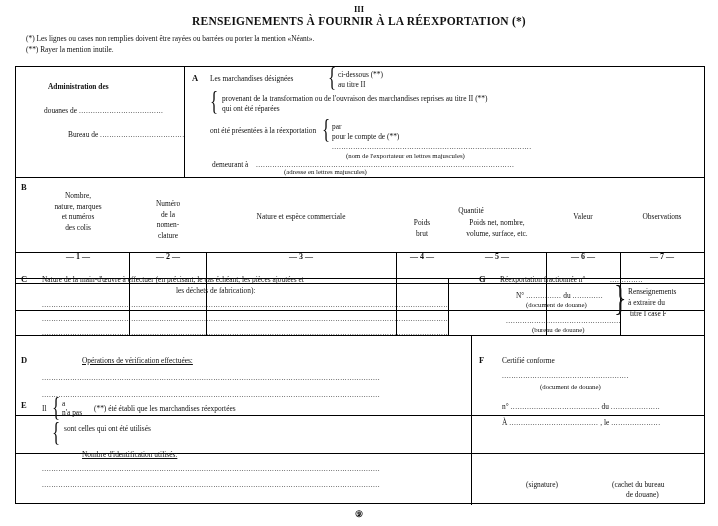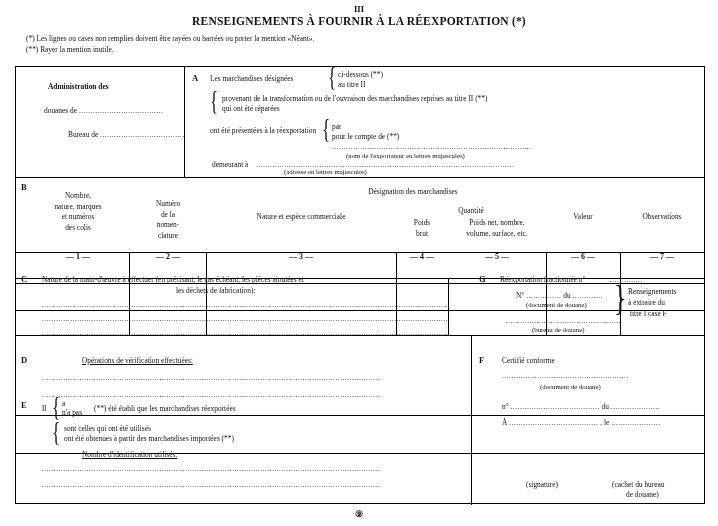--- a/index.html
+++ b/index.html
@@ -139,21 +139,20 @@
 
     <div class="cellLetter" style="left:5px;top:115px;">B</div>
 
     <div class="hdrcell" style="left:14px;top:124px;width:96px;">
       <div>Nombre,</div>
       <div>nature, marques</div>
       <div>et numéros</div>
       <div>des colis</div>
     </div>
 
-    <div class="hdrcell" style="left:190px;top:120px;width:414px;">Désignation des marchandises</div>
 
     <div class="hdrcell" style="left:116px;top:132px;width:72px;">
       <div>Numéro</div>
       <div>de la</div>
       <div>nomen-</div>
       <div>clature</div>
     </div>
 
     <div class="hdrcell" style="left:192px;top:145px;width:186px;">Nature et espèce commerciale</div>
 
@@ -216,21 +215,20 @@
 
     <div class="cellLetter" style="left:5px;top:333px;">E</div>
     <div class="txt" style="left:26px;top:336px;">Il</div>
     <div class="txt" style="left:36px;top:332px;"><span class="brace">{</span></div>
     <div class="txt" style="left:46px;top:331px;">a</div>
     <div class="txt" style="left:46px;top:340px;">n'a pas</div>
     <div class="txt" style="left:78px;top:336px;">(**) été établi que les marchandises réexportées</div>
 
     <div class="txt" style="left:36px;top:357px;"><span class="brace">{</span></div>
     <div class="txt" style="left:48px;top:356px;">sont celles qui ont été utilisés</div>
-    <div class="txt" style="left:48px;top:366px;">ont été obtenues à partir des marchandises importées  (**)</div>
 
     <div class="txt u" style="left:26px;top:382px;">Nombre d'identification utilisés:</div>
     <div class="txt dots" style="left:26px;top:396px;width:420px;overflow:hidden;">................................................................................................................................................</div>
     <div class="txt dots" style="left:26px;top:412px;width:420px;overflow:hidden;">................................................................................................................................................</div>
 
     <div class="cellLetter" style="left:463px;top:288px;">F</div>
     <div class="txt" style="left:486px;top:288px;">Certifié conforme</div>
     <div class="txt dots" style="left:486px;top:303px;width:196px;overflow:hidden;">......................................................</div>
     <div class="txt small" style="left:524px;top:315px;">(document de douane)</div>
 

